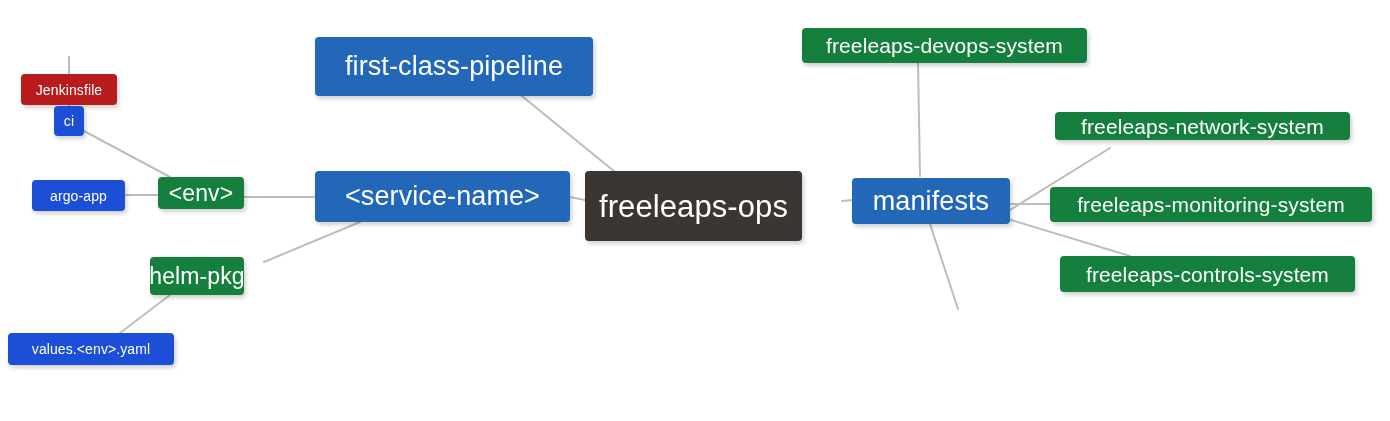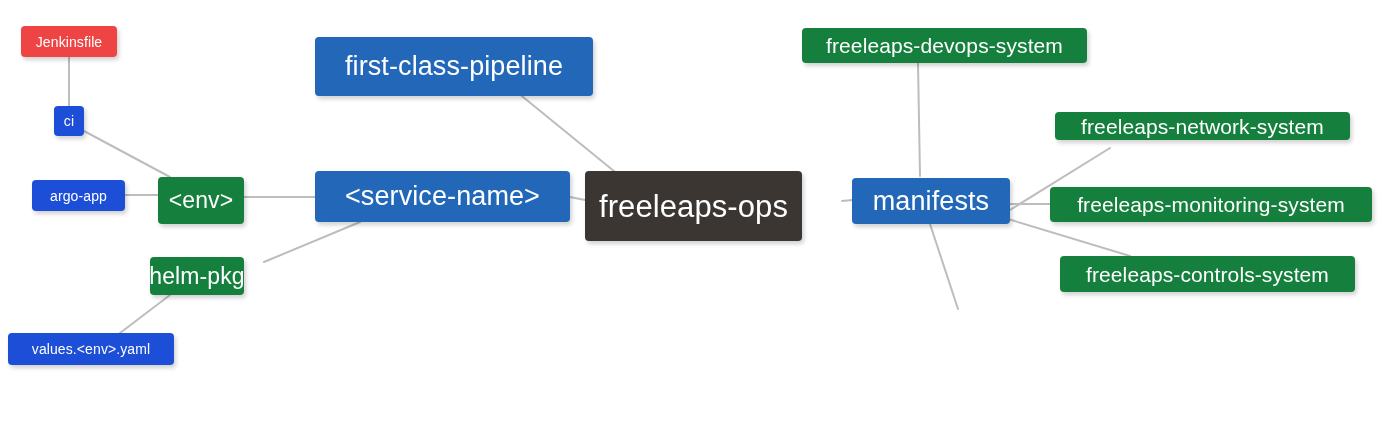--- a/index.html
+++ b/index.html
@@ -48,21 +48,22 @@
     background: #3b3632;
     font-size: 31px;
   }
   .node.blue {
     background: #2267b8;
   }
   .node.green {
     background: #15803d;
   }
   .node.orange {
-    background: #ef4444;
+    background: #b91c1c;
+    margin-top: 48px;
   }
   .node.red {
     background: #1d4ed8;
   }
   .sz-xl { font-size: 31px; }
   .sz-lg { font-size: 27px; }
   .sz-md { font-size: 23px; }
   .sz-sm { font-size: 21px; }
   .sz-xs { font-size: 14px; }
 </style>
@@ -111,21 +112,21 @@
   </div>
 
   <div class="node blue sz-lg" style="left:315px; top:171px; width:255px; height:51px;">
     <span>&lt;service-name&gt;</span>
   </div>
 
   <div class="node blue sz-lg" style="left:852px; top:178px; width:158px; height:46px;">
     <span>manifests</span>
   </div>
 
-  <div class="node green sz-md" style="left:158px; top:177px; width:86px; height:47px;">
+  <div class="node green sz-md" style="left:158px; top:177px; width:86px; height:32px;">
     <span>&lt;env&gt;</span>
   </div>
 
   <div class="node green sz-md" style="left:150px; top:257px; width:94px; height:38px;">
     <span>helm-pkg</span>
   </div>
 
   <div class="node orange sz-xs" style="left:21px; top:26px; width:96px; height:31px;">
     <span>Jenkinsfile</span>
   </div>

